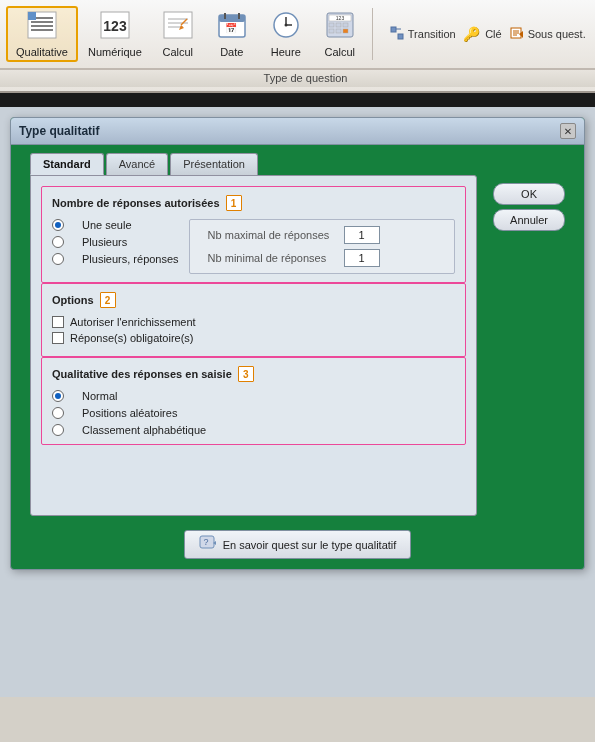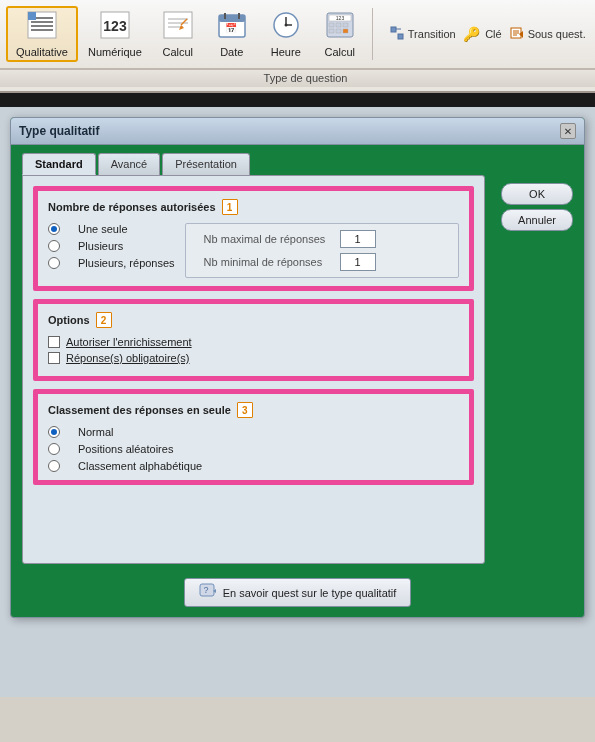--- a/index.html
+++ b/index.html
@@ -148,21 +148,21 @@
       border-radius: 2px;
       display: flex;
       align-items: center;
       justify-content: center;
       cursor: pointer;
       font-size: 10px;
       color: #333;
     }
 
     .dialog-body {
-      padding: 8px 11px;
+      padding: 8px 19px;
     }
 
     
     .tabs {
       display: flex;
       gap: 0;
       margin-bottom: 0;
     }
 
     .tab {
@@ -187,24 +187,23 @@
 
     .tab-content {
       border: 1px solid #9090a0;
       background: #dce4ec;
       padding: 10px;
       border-radius: 0 3px 3px 3px;
     }
 
     
     .section {
-      border: 5px solid #ec4899;
+      border: 1px solid #ec4899;
       border-radius: 2px;
       padding: 8px 10px;
-      margin-bottom: 8px;
       background: rgba(255,255,255,0.15);
     }
 
     .section-header {
       display: flex;
       align-items: center;
       gap: 6px;
       margin-bottom: 8px;
     }
 
@@ -264,21 +263,20 @@
     }
 
     .checkbox-item {
       display: flex;
       align-items: center;
       gap: 6px;
       font-size: 11px;
       color: #222;
       cursor: pointer;
       margin-bottom: 4px;
-      text-decoration: underline;
     }
 
     .checkbox-input {
       width: 12px;
       height: 12px;
       border: 1px solid #666;
       background: white;
       display: inline-flex;
       align-items: center;
       justify-content: center;
@@ -578,21 +576,21 @@
                 </label>
                 <label class="checkbox-item">
                   <div class="checkbox-input"></div>
                   <span>Réponse(s) obligatoire(s)</span>
                 </label>
               </div>
             </div>
 
             <div class="section">
               <div class="section-header">
-                <span class="section-title">Classement des réponses en seule</span>
+                <span class="section-title">Qualitative des réponses en saisie</span>
                 <span class="section-badge">3</span>
               </div>
               <div class="radio-group">
                 <label class="radio-item">
                   <div class="radio-input checked"></div>
                   <span>Normal</span>
                 </label>
                 <label class="radio-item">
                   <div class="radio-input"></div>
                   <span>Positions aléatoires</span>

